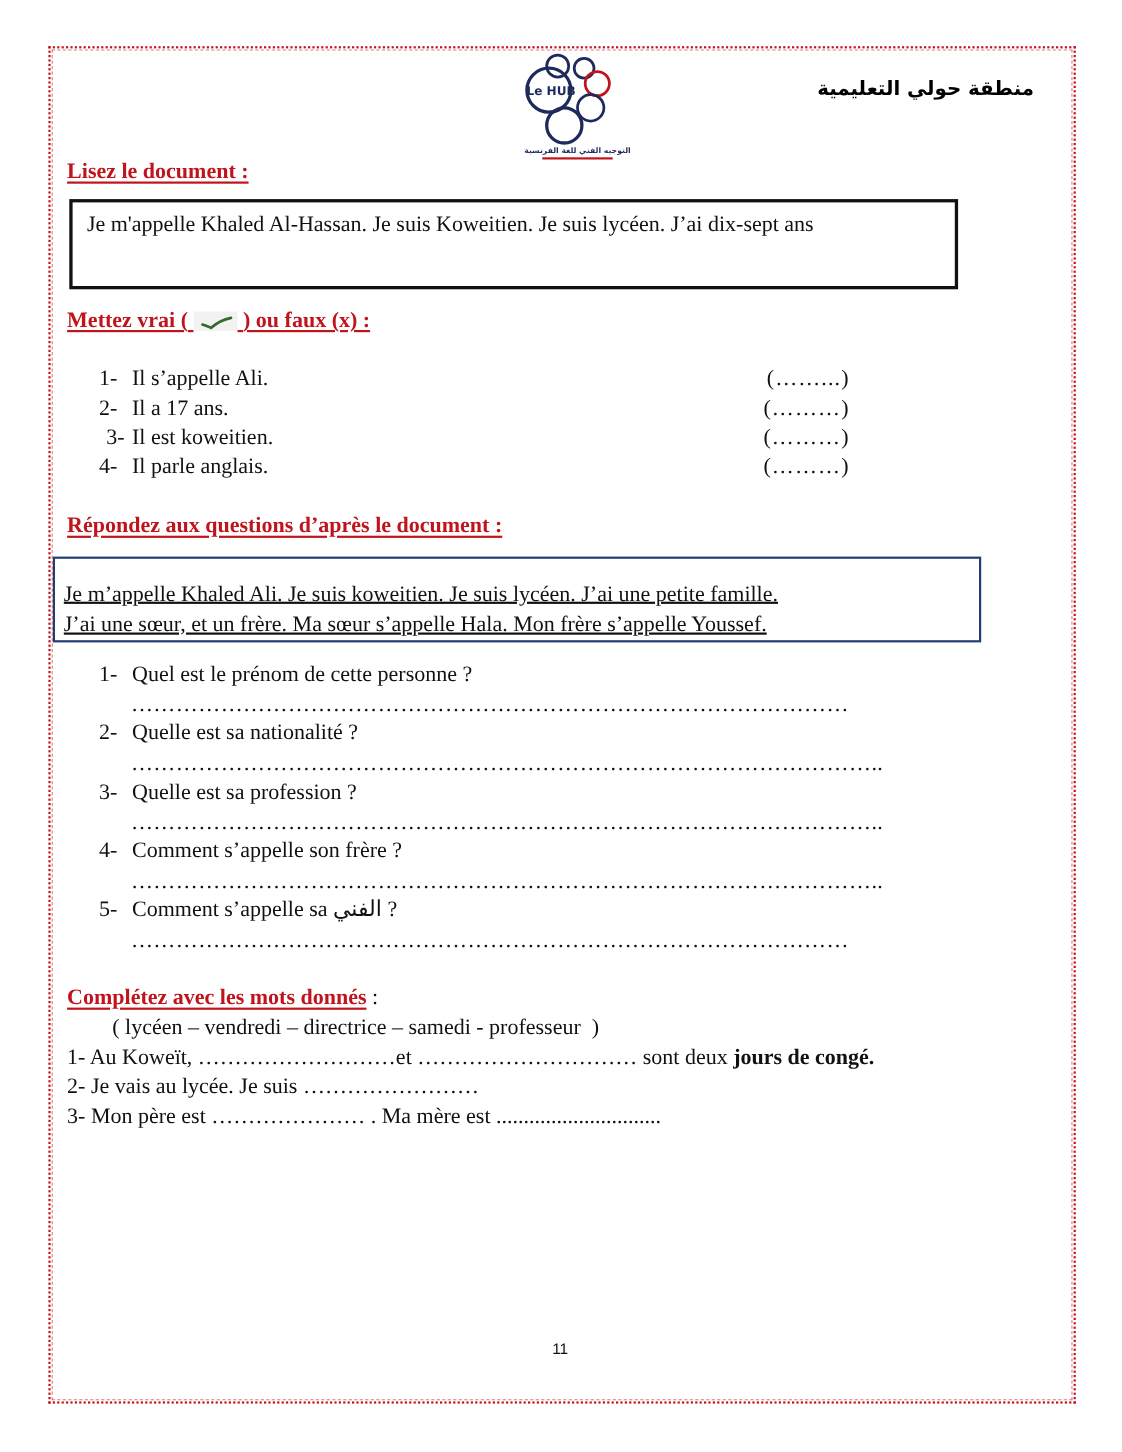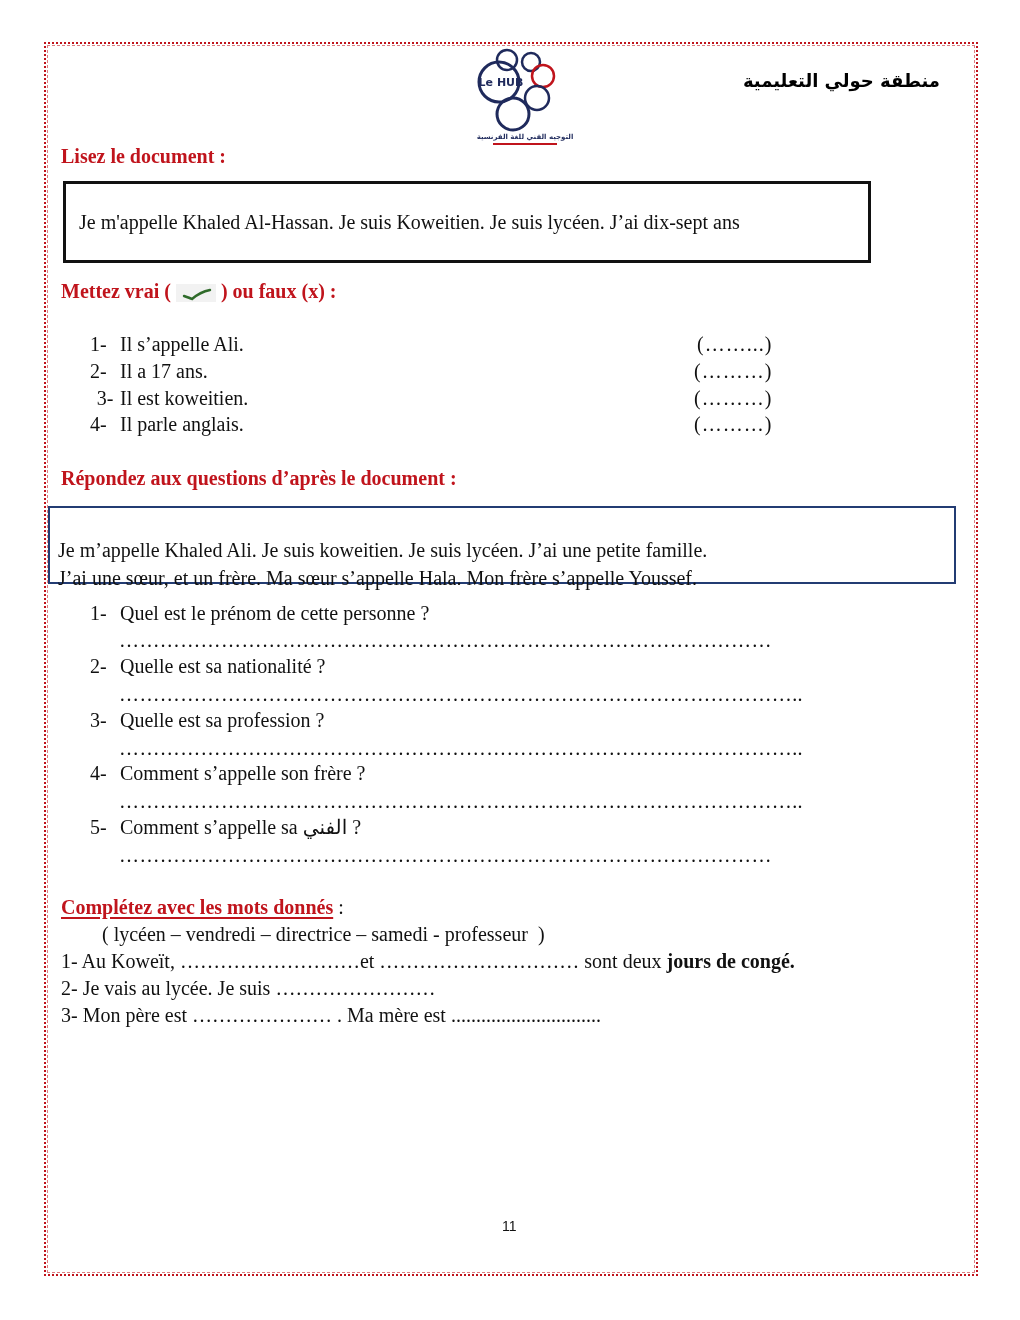--- a/index.html
+++ b/index.html
@@ -5,27 +5,27 @@
   html, body { margin: 0; padding: 0; background: #ffffff; }
   body { width: 1020px; height: 1320px; position: relative; overflow: hidden;
          font-family: "Liberation Serif", "DejaVu Serif", serif; color: #111; }
   .frame { position: absolute; left: 44px; top: 42px; width: 934px; height: 1234px;
            border: 2px dotted #c0141c; box-sizing: border-box; }
   .frame::after { content: ""; position: absolute; inset: 1px; border: 1px dashed rgba(192,20,28,0.55); }
   .logo { position: absolute; left: 455px; top: 48px; width: 140px; height: 100px; }
   .arabic-header { position: absolute; right: 80px; top: 70px; font-family: "DejaVu Sans", sans-serif;
                    font-weight: bold; font-size: 18px; direction: rtl; color: #000; }
   .heading { position: absolute; left: 61px; font-weight: bold; font-size: 20px; color: #c0141c;
-             text-decoration-thickness: 2px; text-underline-offset: 3px; }
+             text-decoration: underline; text-decoration-thickness: 2px; text-underline-offset: 3px; }
   .box1 { position: absolute; left: 63px; top: 181px; width: 808px; height: 82px;
-          border: 3px solid #111; box-sizing: border-box; padding: 24px 13px;
+          border: 3px solid #111; box-sizing: border-box; padding: 6px 13px;
           font-size: 20px; line-height: 28px; }
-  .box2 { position: absolute; left: 48px; top: 506px; width: 908px; height: 78px;
-          border: 2px solid #233c73; box-sizing: border-box; padding: 28px 8px;
-          font-size: 20px; line-height: 28px; }
+  .box2 { position: absolute; left: 48px; top: 506px; width: 844px; height: 78px;
+          border: 2px solid #233c73; box-sizing: border-box; padding: 18px 8px;
+          font-size: 20px; line-height: 28px; text-decoration: underline; }
   .tf-row { position: absolute; left: 90px; font-size: 20px; line-height: 26px; }
   .tf-ans { position: absolute; left: 694px; font-size: 20px; line-height: 26px; letter-spacing: 1px; }
   .q-row { position: absolute; left: 90px; font-size: 20px; line-height: 26px; }
   .q-dots { position: absolute; left: 119px; font-size: 20px; line-height: 20px; letter-spacing: 0.4px; white-space: nowrap; overflow: hidden; }
   .num { display: inline-block; width: 30px; }
   .line { position: absolute; left: 61px; font-size: 20px; line-height: 26px; white-space: nowrap; }
   .words { position: absolute; left: 102px; font-size: 20px; line-height: 26px; white-space: pre; }
   .page-num { position: absolute; left: 502px; top: 1218px; font-family: Liberation Sans, sans-serif; font-size: 14px; }
   .check { display: inline-block; vertical-align: middle; width: 40px; height: 18px; }
 </style>

